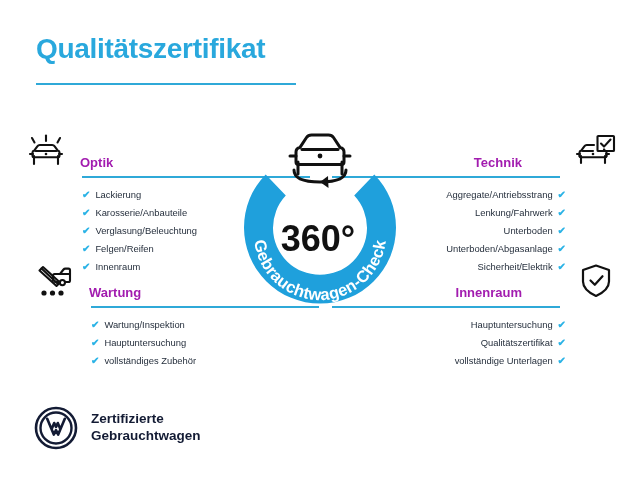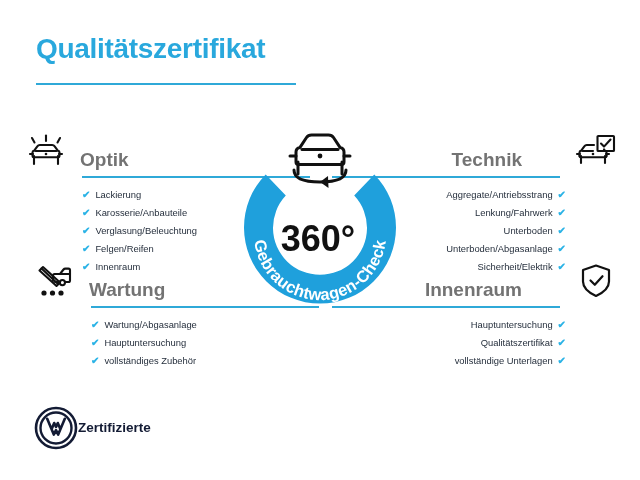--- a/index.html
+++ b/index.html
@@ -61,23 +61,23 @@
     width: 48px;
     height: 42px;
     flex: 0 0 48px;
     display: flex;
     align-items: center;
     justify-content: center;
   }
   .sec-icon svg { display: block; }
 
   .sec-title {
-    font-size: 19px;
+    font-size: 13px;
     font-weight: bold;
-    color: #737373;
+    color: #a21caf;
     line-height: 1;
     padding-bottom: 3px;
   }
   .sec-optik .sec-title,
   .sec-wartung .sec-title { margin-left: 10px; }
   .sec-technik .sec-title,
   .sec-garantie .sec-title { margin-right: 10px; }
 
   .sec-rule {
     height: 2px;
@@ -128,20 +128,21 @@
   }
   .badge svg { display: block; }
 
   
   .brand {
     position: absolute;
     left: 34px;
     top: 406px;
     display: flex;
     align-items: center;
+    gap: 13px;
   }
   .brand-logo { width: 44px; height: 44px; }
   .brand-text {
     font-size: 13.5px;
     font-weight: bold;
     color: #131b34;
     line-height: 1.25;
   }
 </style>
 </head>
@@ -213,21 +214,21 @@
           <circle cx="19.5" cy="31" r="2.6" fill="#111111"></circle>
           <circle cx="28" cy="31" r="2.6" fill="#111111"></circle>
         </svg>
       </span>
       <span class="sec-title">Wartung</span>
     </div>
     <div class="sec-rule"></div>
     <ul class="sec-list">
       <li>
           <span class="tick">✔</span>
-          <span>Wartung/Abgasanlage</span>
+          <span>Wartung/Inspektion</span>
         </li>
       <li>
           <span class="tick">✔</span>
           <span>Hauptuntersuchung</span>
         </li>
       <li>
           <span class="tick">✔</span>
           <span>vollständiges Zubehör</span>
         </li>
     </ul>
@@ -343,16 +344,17 @@
     <span class="brand-logo">
       <svg width="44" height="44" viewBox="0 0 44 44">
         <circle cx="22" cy="22" r="20" fill="none" stroke="#131b34" stroke-width="2.6"></circle>
         <circle cx="22" cy="22" r="15.5" fill="none" stroke="#131b34" stroke-width="2.4"></circle>
         <path d="M13.2 12.8 L17.6 23.2 L20.2 17.0 L22 20.9 L23.8 17.0 L26.4 23.2 L30.8 12.8
                  M17.6 23.2 L19.8 28.6 L22 24.2 L24.2 28.6 L26.4 23.2" fill="none" stroke="#131b34" stroke-width="2.6" stroke-linejoin="round" stroke-linecap="round"></path>
       </svg>
     </span>
     <span class="brand-text">
       <span>Zertifizierte</span><br>
+      <span>Gebrauchtwagen</span>
     </span>
   </div>
 
 </div>
 
 </body></html>

